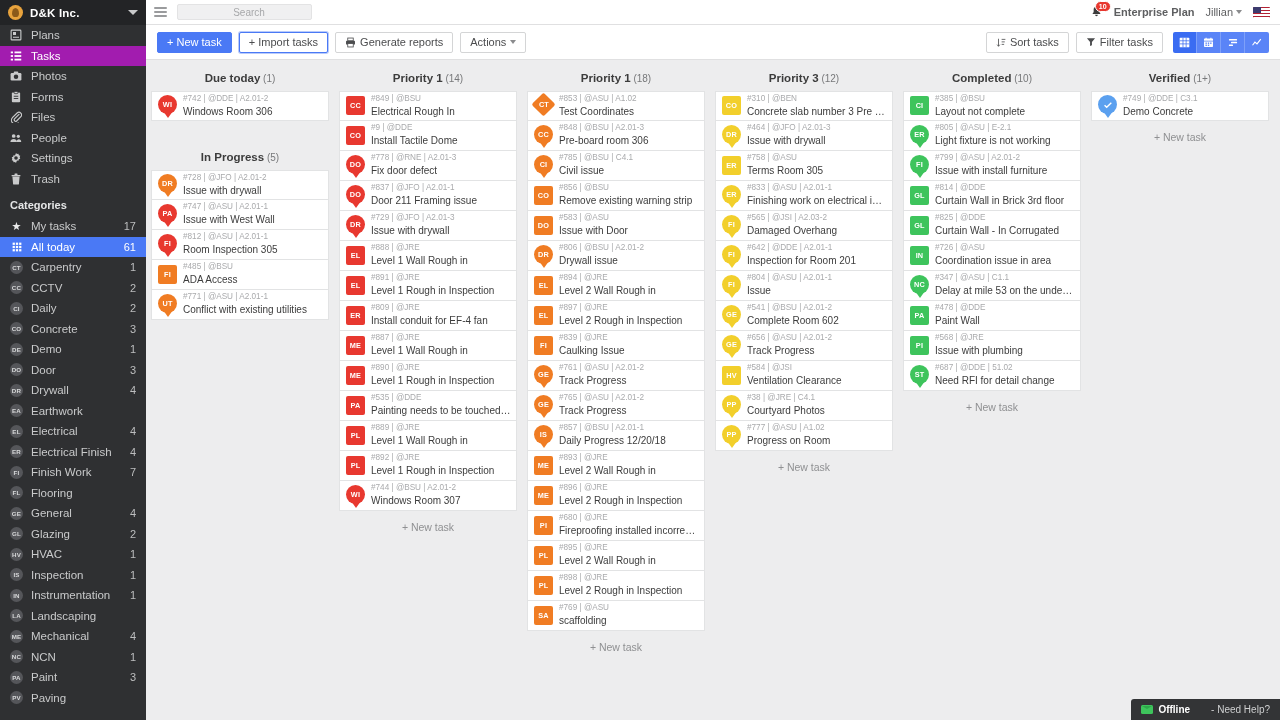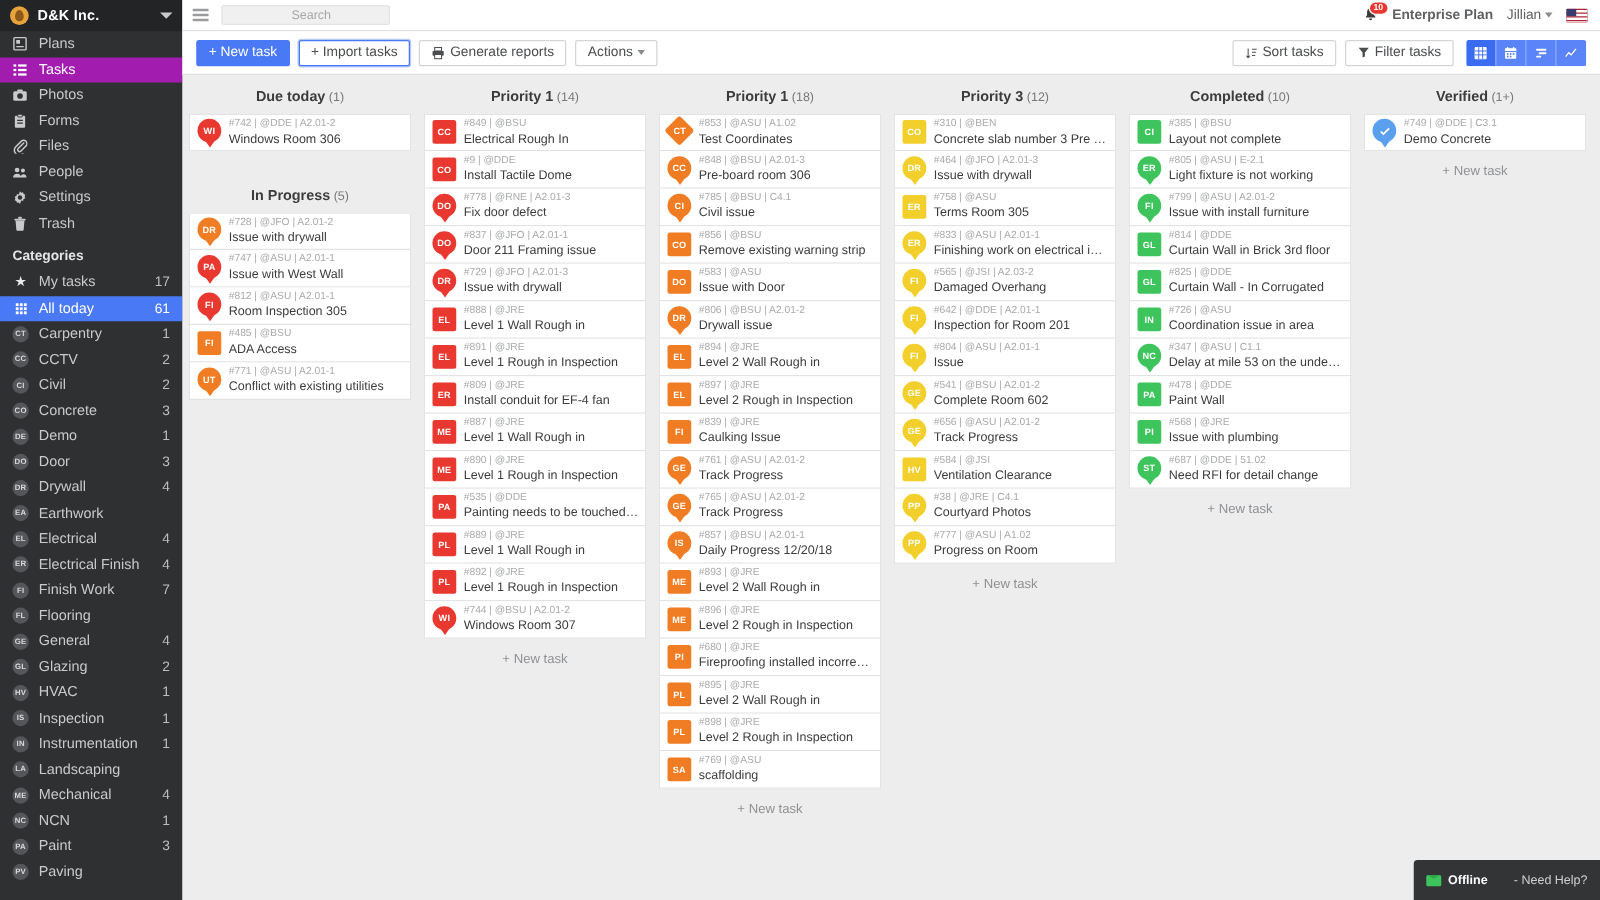--- a/index.html
+++ b/index.html
@@ -157,21 +157,21 @@
     color:#fff;font-size:7.3px;font-weight:bold; transform:rotate(45deg); border-radius:2px;
   }
   .mk .dia span{ transform:rotate(-45deg); display:block;}
 
   .newtask {
     text-align:center; font-size:10.5px; color:#8f9092; padding:10px 0; cursor:pointer;
   }
 
   
   .offline {
-    position:absolute; right:0; bottom:0; height:32px; background:#333436;
+    position:absolute; right:0; bottom:0; height:21px; background:#333436;
     color:#fff; font-size:10px; display:flex;align-items:center;gap:5px; padding:0 10px;
     border-top-left-radius:3px;
   }
   .env { width:12px;height:9px;background:#3ec45c;border-radius:1.5px;position:relative;flex:0 0 12px;}
   .env::after{content:"";position:absolute;left:1px;top:0.5px;width:10px;height:5px;
     border-top:3px solid #2da849; border-left:5px solid transparent;border-right:5px solid transparent;box-sizing:border-box;}
   .offline b{font-weight:bold;}
   .offline .dim{color:#cfd0d1;margin-left:16px;}
 </style>
 </head>
@@ -299,21 +299,21 @@
           <span class="label">Carpentry</span>
           <span class="count">1</span>
         </div>
         <div class="cat-item">
           <span class="cat-badge">CC</span>
           <span class="label">CCTV</span>
           <span class="count">2</span>
         </div>
         <div class="cat-item">
           <span class="cat-badge">CI</span>
-          <span class="label">Civil</span>
+          <span class="label">Daily</span>
           <span class="count">2</span>
         </div>
         <div class="cat-item">
           <span class="cat-badge">CO</span>
           <span class="label">Concrete</span>
           <span class="count">3</span>
         </div>
         <div class="cat-item">
           <span class="cat-badge">DE</span>
           <span class="label">Demo</span>

